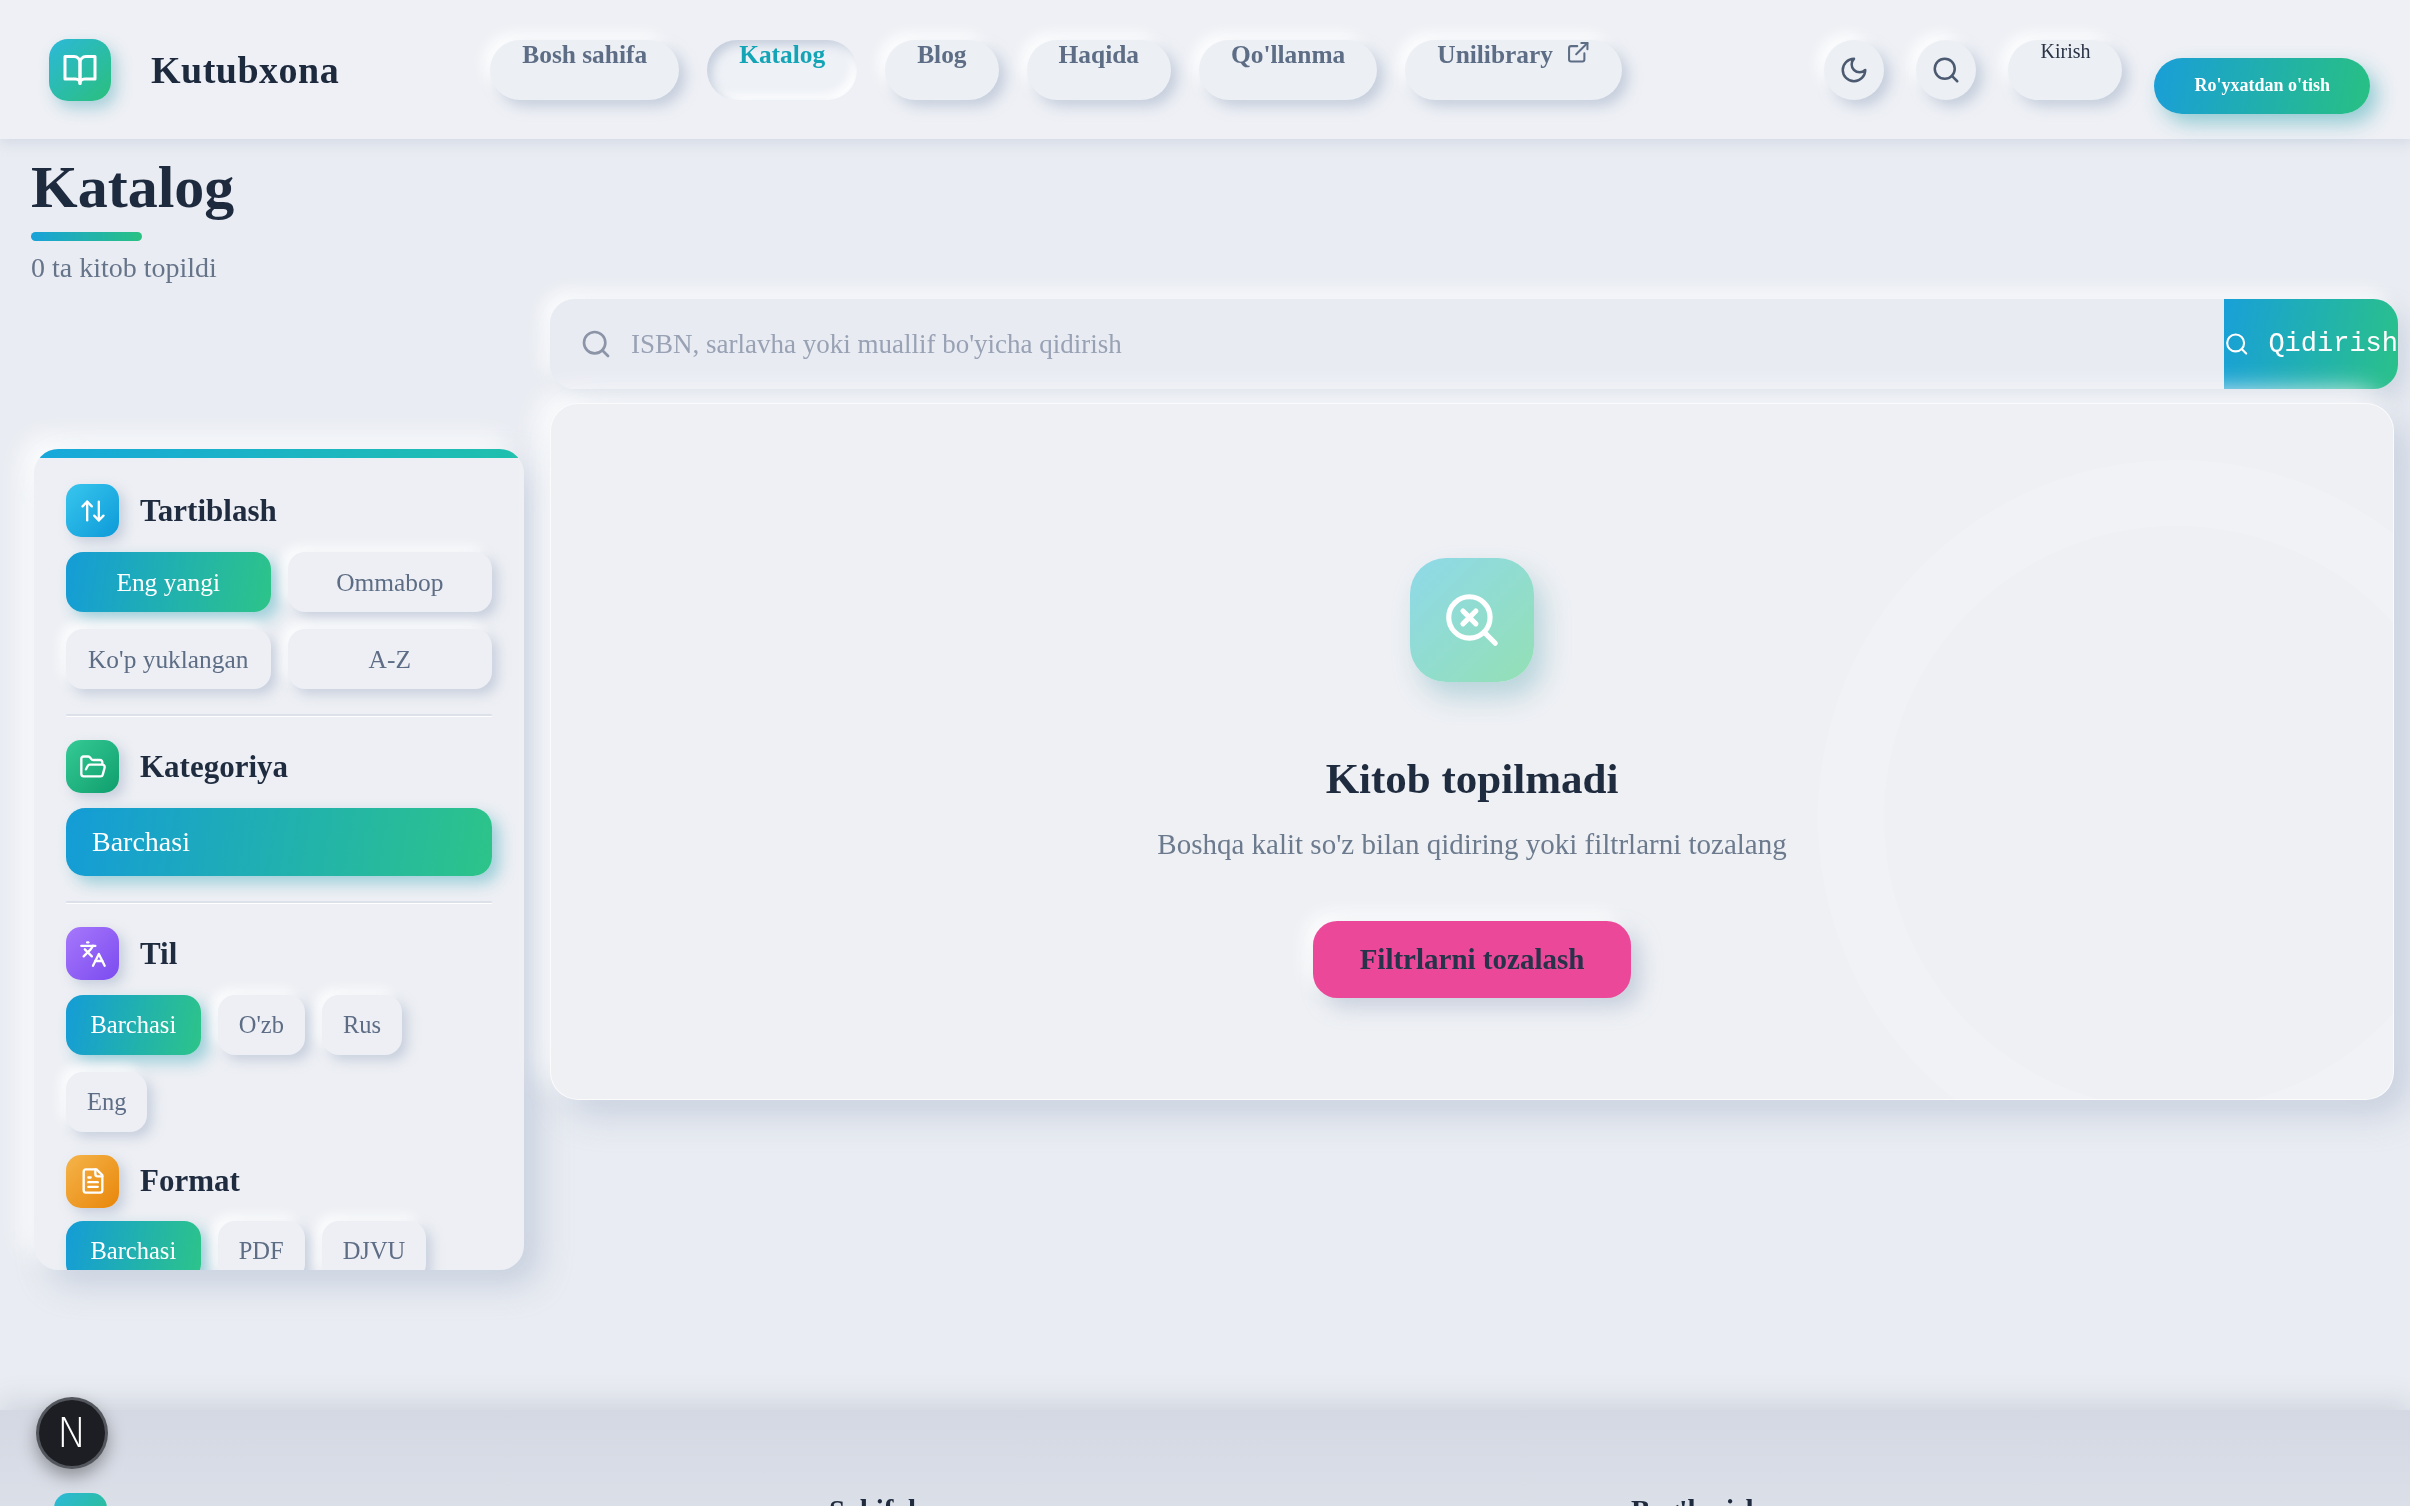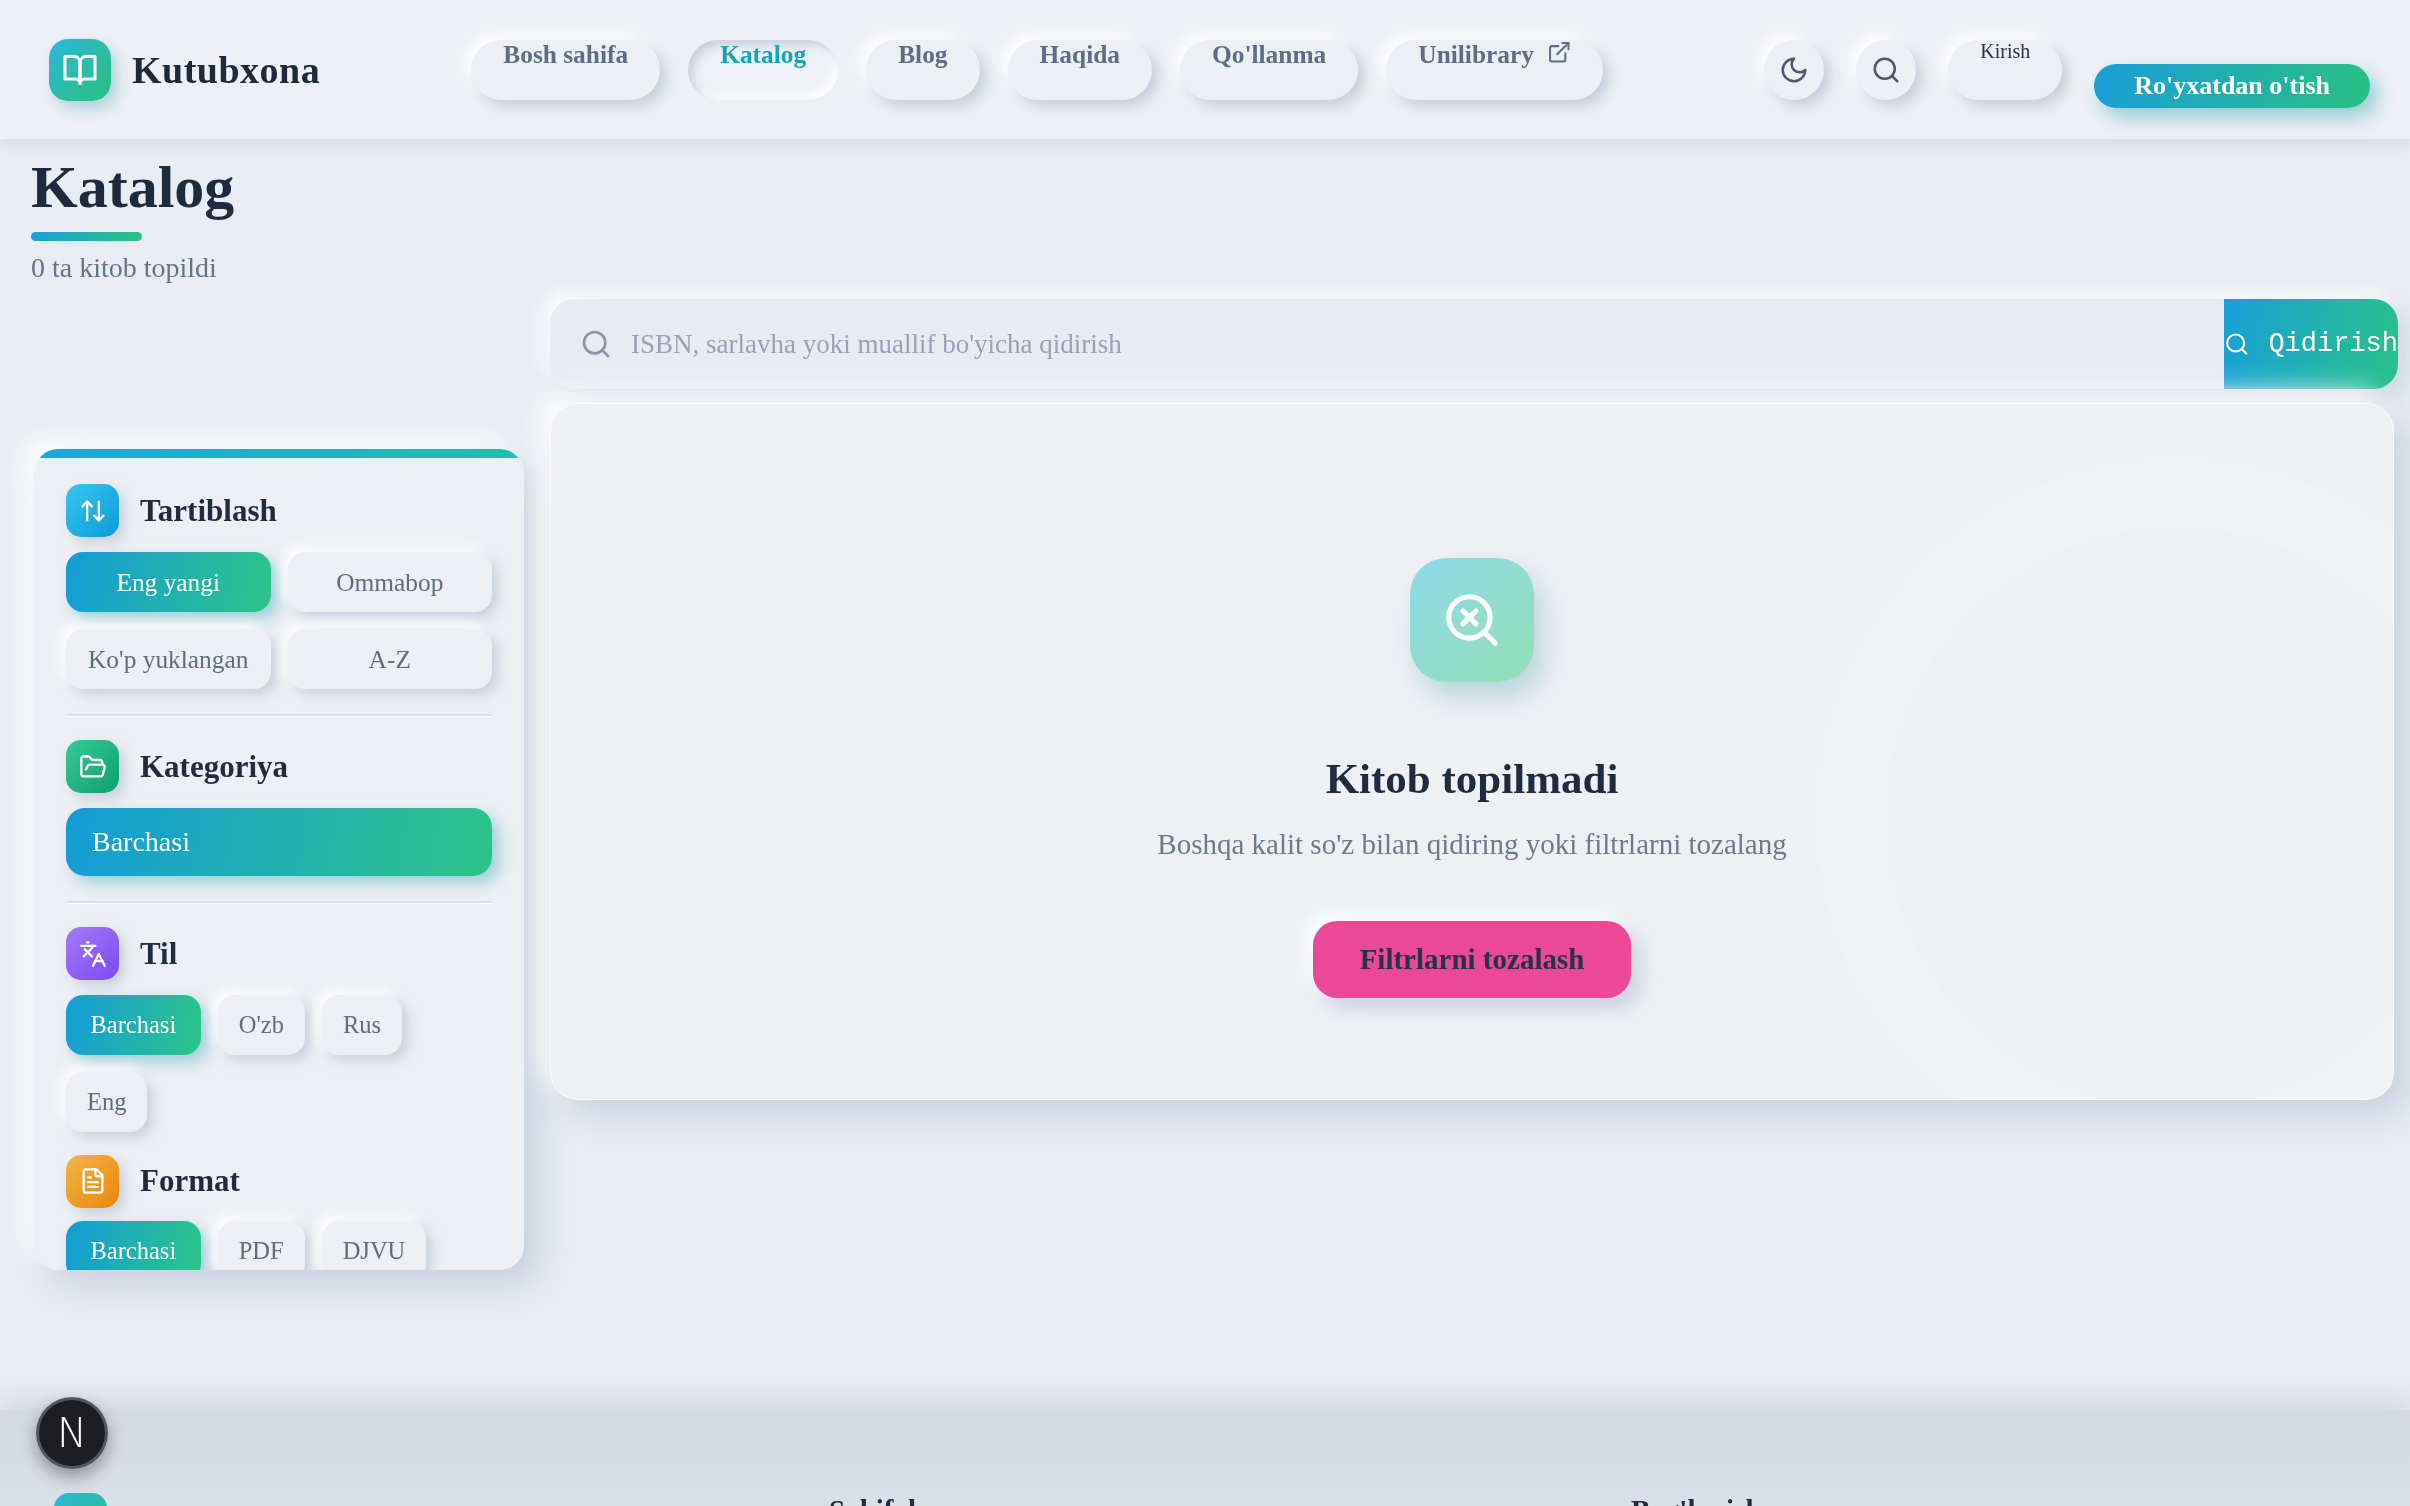--- a/index.html
+++ b/index.html
@@ -4,21 +4,21 @@
 <style>
   * { margin:0; padding:0; box-sizing:border-box; }
   html,body { width:2411px; height:1507px; overflow:hidden; }
   body { font-family:"Liberation Serif", serif; background:#e9ecf2; color:#1f2b3e; }
   .page { position:relative; width:2411px; height:1507px; overflow:hidden; background:linear-gradient(180deg,#ecéff4,#e8ebf1); background:#e9ecf2; }
 
   
   .header { position:absolute; top:0; left:0; right:0; height:139px; background:#eef0f5;
             display:flex; align-items:center; padding:0 28px; z-index:10;
             box-shadow:0 3.8px 13px rgba(150,165,190,.28); }
-  .brand { display:flex; align-items:center; gap:21px; margin-left:21px; }
+  .brand { display:flex; align-items:center; gap:40px; margin-left:21px; }
   .brand-logo { width:62px; height:62px; border-radius:19px; flex:0 0 auto;
             background:linear-gradient(135deg,#2cb9da 0%,#2abf7c 100%);
             display:flex; align-items:center; justify-content:center; color:#fff;
             box-shadow:5.6px 7.5px 15px rgba(40,150,170,.35); }
   .brand-logo svg { width:36px; height:36px; }
   .brand-name { font-size:38px; font-weight:bold; color:#1d2a3d; letter-spacing:0.5px; }
 
   .nav { display:flex; align-items:center; gap:28px; margin-left:151px; }
   .pill { height:60px; padding:0 32px; border-radius:30px; background:#eceff4;
           display:flex; align-items:flex-start; justify-content:center; gap:13px;
@@ -27,23 +27,23 @@
   .pill.active { color:#13a4b5; background:#eef1f6;
           box-shadow:inset 4.7px 4.7px 9.4px rgba(164,178,200,.55), inset -4.7px -4.7px 9.4px #ffffff; }
   .pill .ext { width:24.5px; height:24.5px; }
 
   .header-right { margin-left:auto; display:flex; align-items:center; gap:32px; margin-right:13px; }
   .icon-btn { width:60px; height:60px; border-radius:50%; background:#eceff4; cursor:pointer;
           display:flex; align-items:center; justify-content:center; color:#4b5a70;
           box-shadow:6.6px 6.6px 13px rgba(164,178,200,.55), -6.6px -6.6px 13px rgba(255,255,255,.95); }
   .icon-btn svg { width:30px; height:30px; }
   .login-pill { font-weight:normal; font-size:20px; color:#2a3447; }
-  .register-pill { height:44px; padding:0 40px; border-radius:30px; cursor:pointer;
+  .register-pill { height:56px; padding:0 40px; border-radius:30px; cursor:pointer;
           background:linear-gradient(100deg,#1a9ed8 0%,#28c083 100%); color:#fff;
-          display:flex; align-items:center; font-size:26px; font-weight:bold; white-space:nowrap;
+          display:flex; align-items:center; font-size:18px; font-weight:bold; white-space:nowrap;
           box-shadow:7.5px 9.4px 19px rgba(38,160,170,.45);margin-top:32px; }
 
   
   .title-block { position:absolute; left:31px; top:151px; }
   .page-title { font-size:60px; font-weight:bold; color:#1e2b3f; line-height:1.2; }
   .title-underline { width:111px; height:8.5px; border-radius:4.7px; margin-top:9.4px;
           background:linear-gradient(90deg,#18a2d9,#2ac183); }
   .result-count { margin-top:11.3px; font-size:28px; color:#66748a; }
 
   

